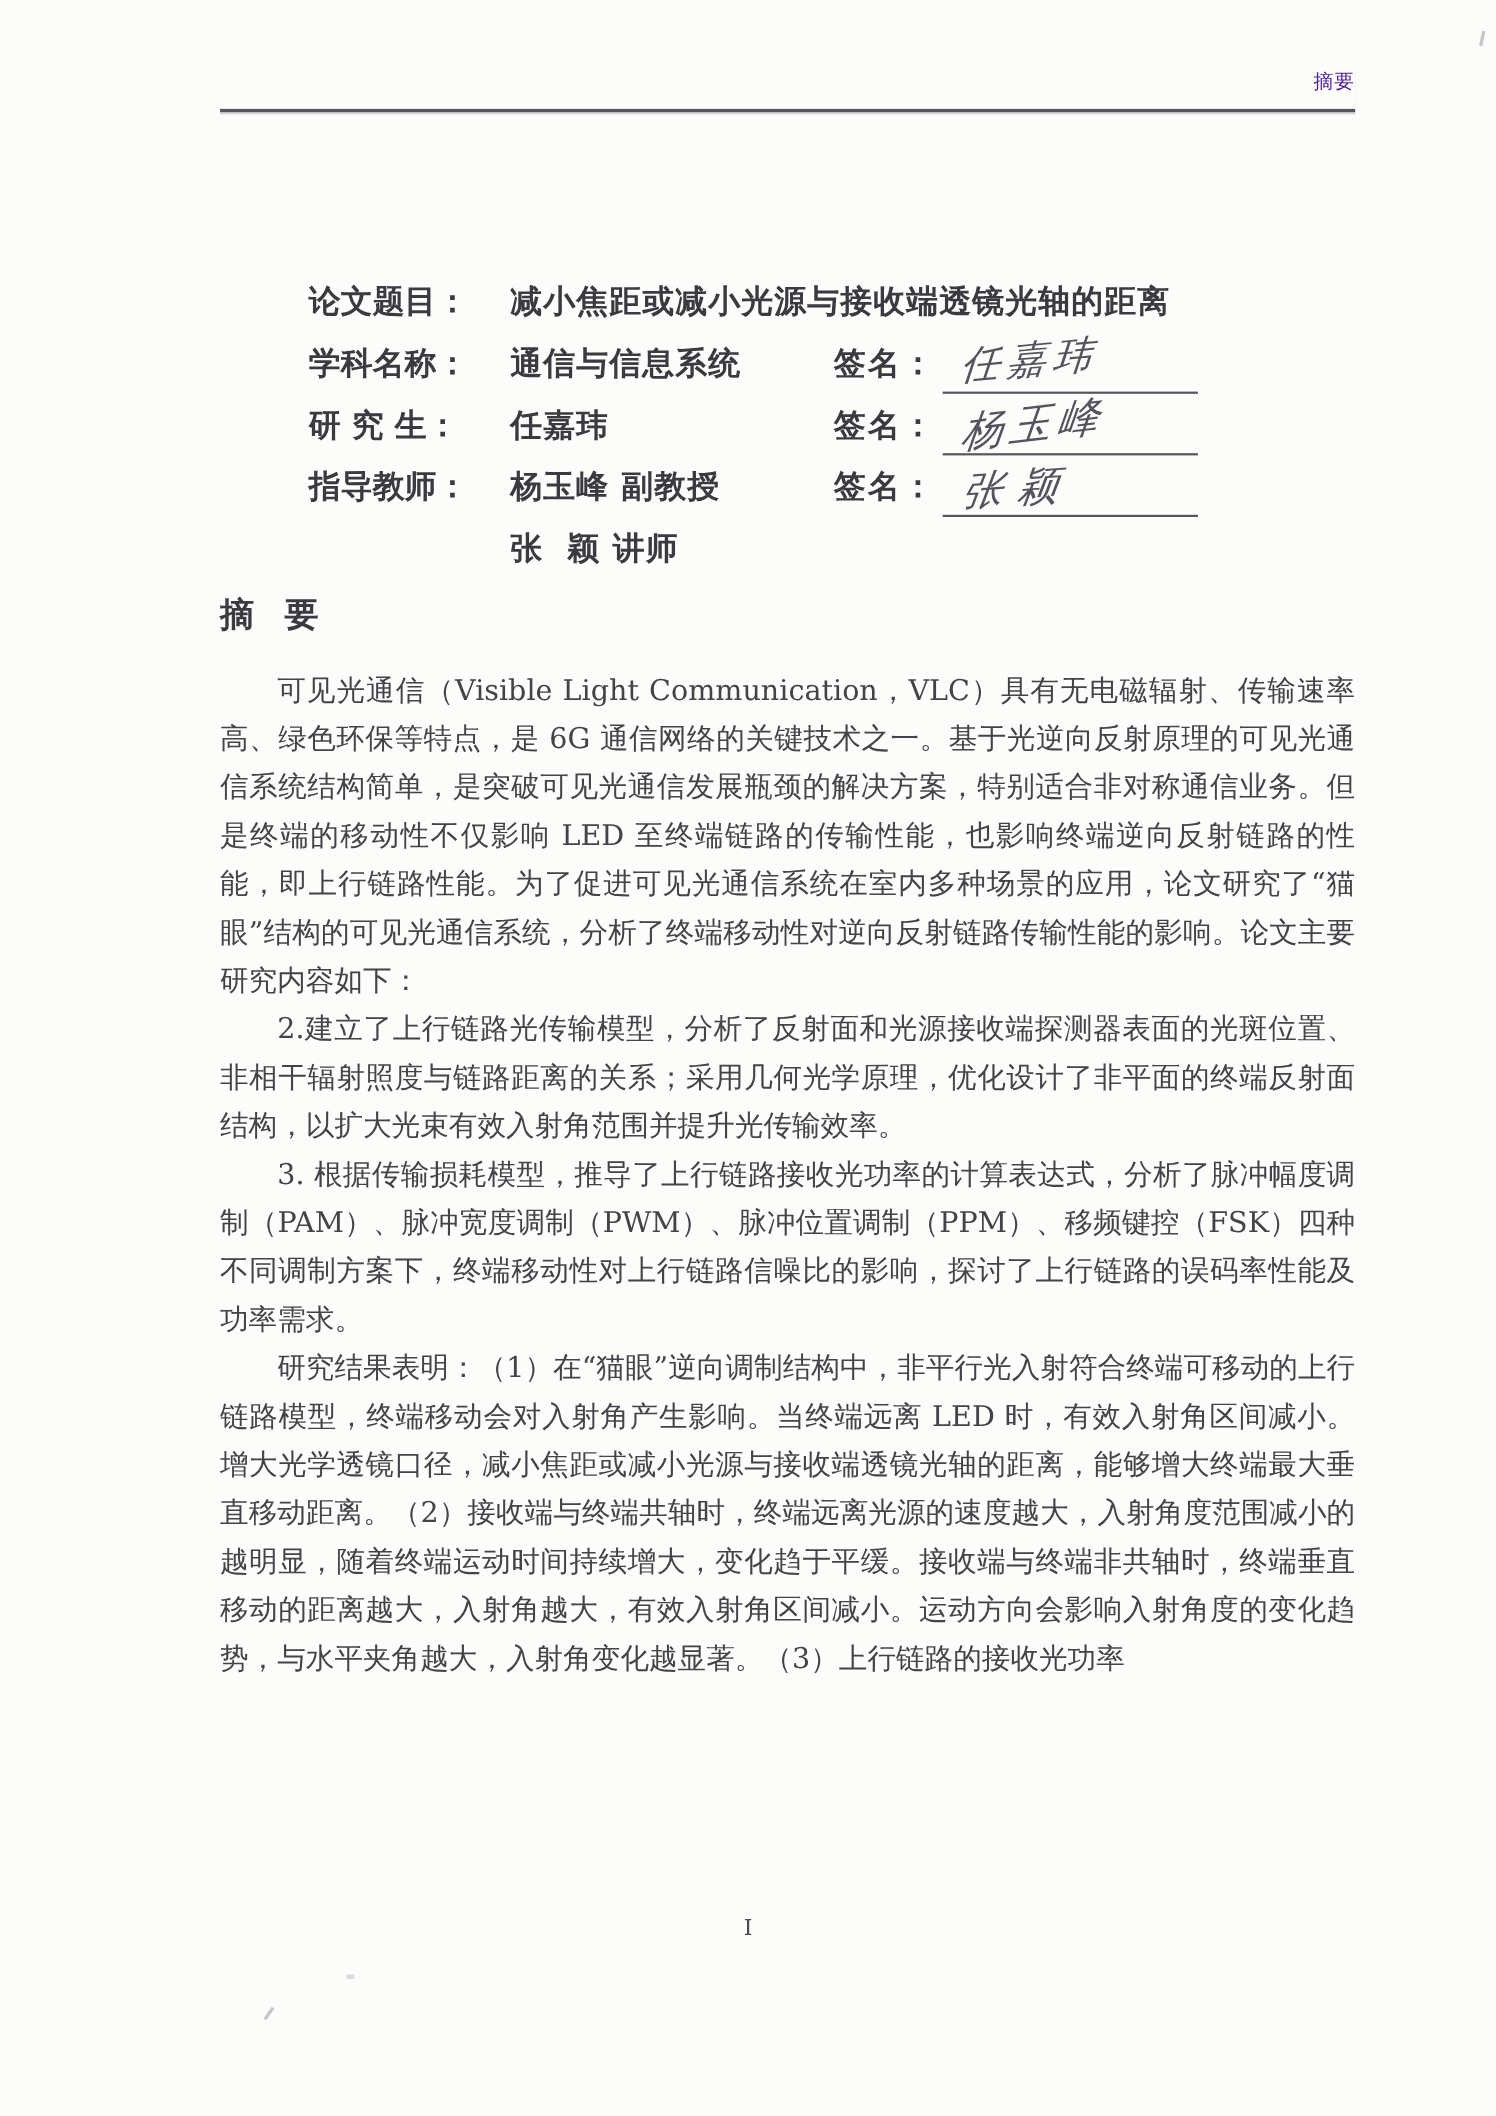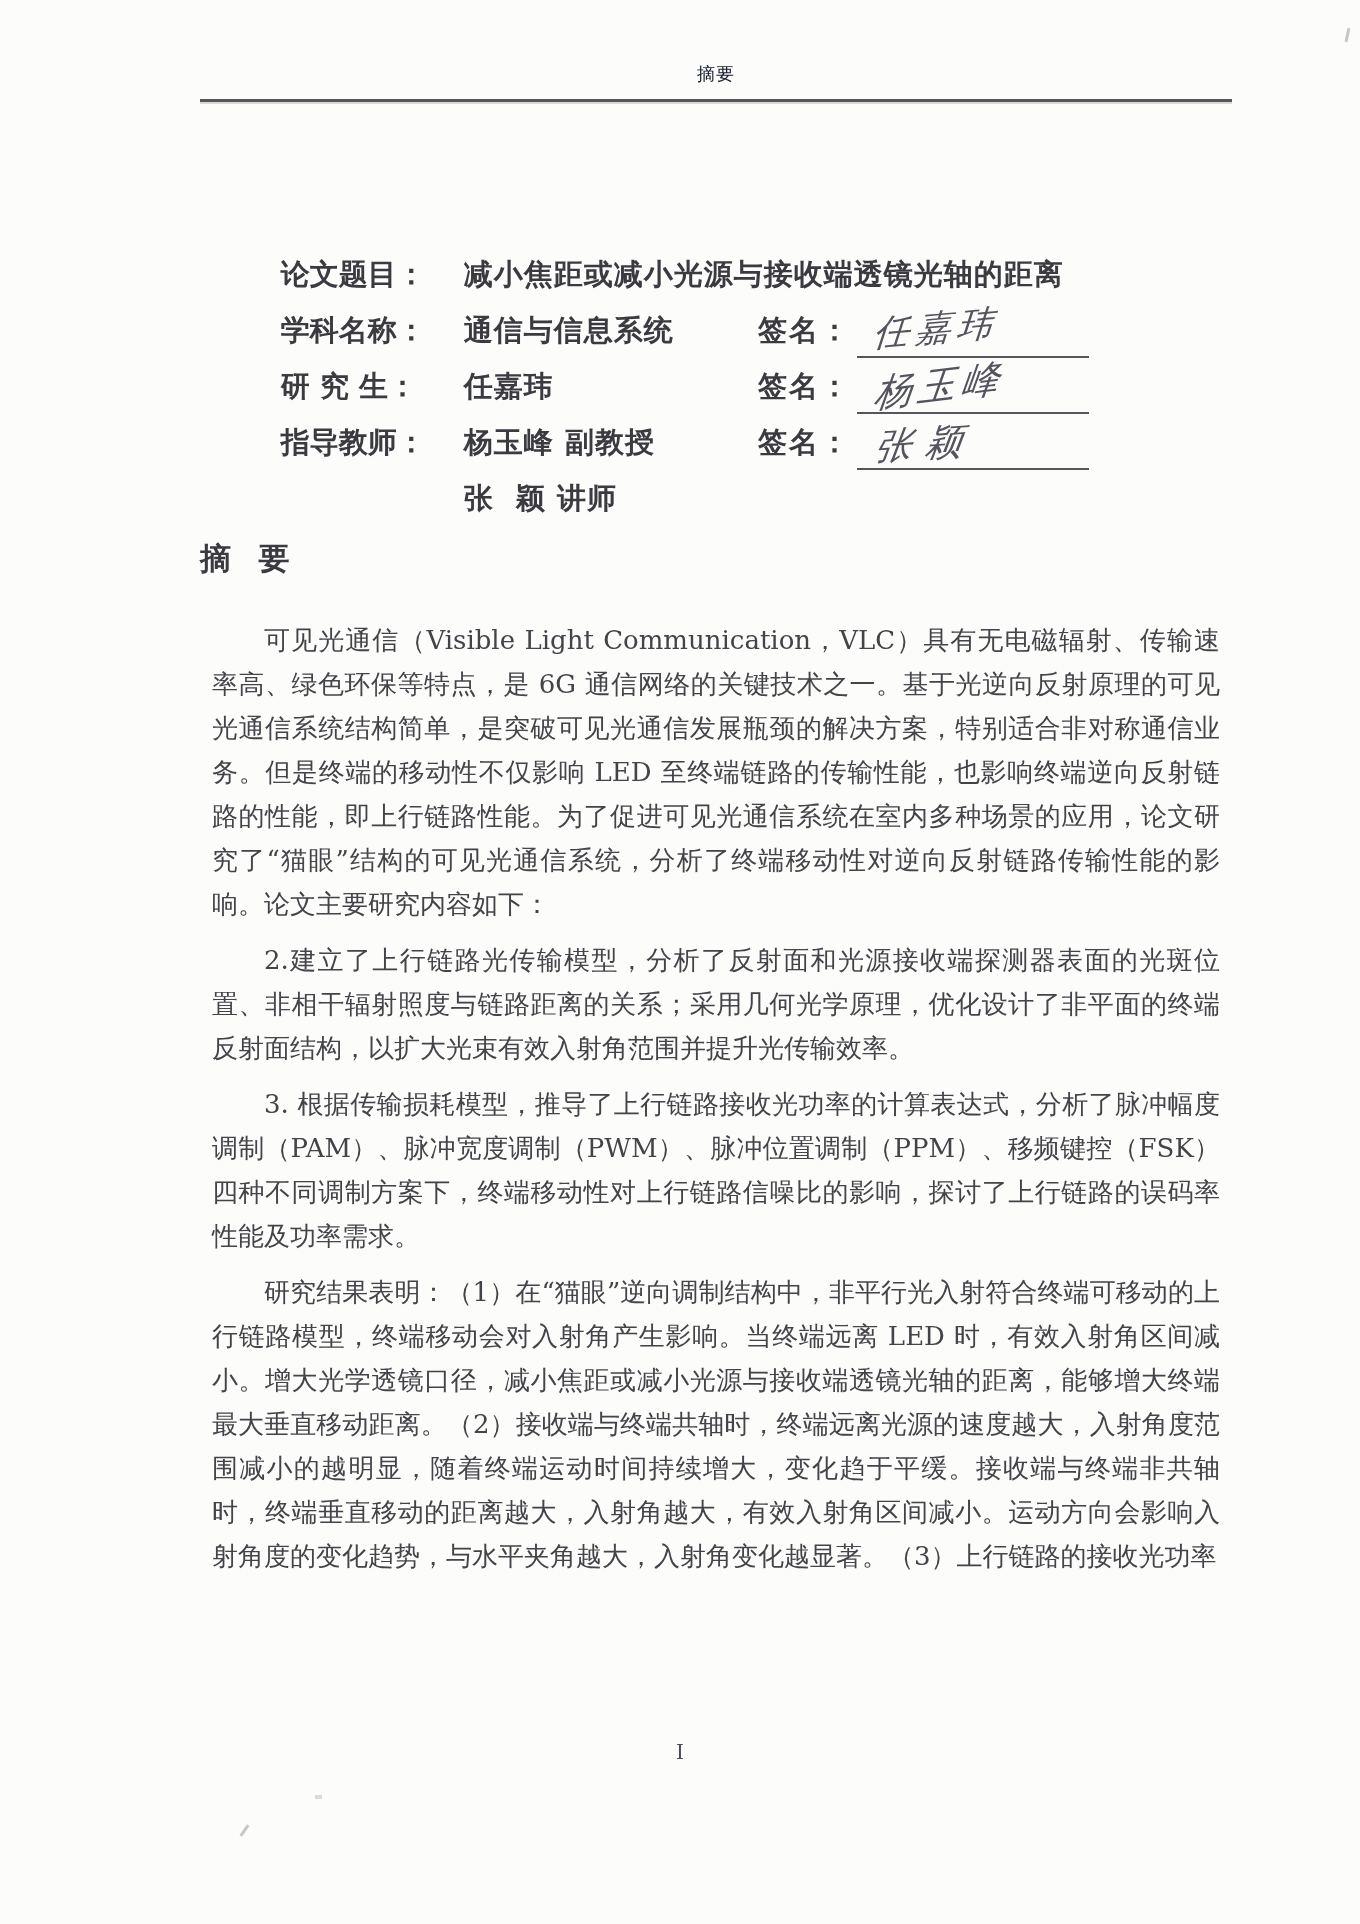--- a/index.html
+++ b/index.html
@@ -15,22 +15,22 @@
     overflow:hidden;
     color:#3e3e45;
   }
   .content{
     position:absolute;
     left:200px; width:1032px; top:0;
   }
   
   .running-header{
     position:absolute; left:0; top:62px; width:100%;
-    text-align:center;
-    font-size:18px; color:#0f172a;
+    text-align:right;
+    font-size:18px; color:#4c1d95;
     padding-bottom:13px;
     border-bottom:3px solid #55555a;
     box-shadow:0 2px 0 rgba(110,110,115,.25);
     letter-spacing:1px;
     font-family:Liberation Serif, serif;
   }
   
   .title-block{
     position:absolute; left:0; top:190px; width:100%;
     font-family:"DejaVu Sans", sans-serif;
@@ -74,21 +74,21 @@
     white-space:pre; letter-spacing:2px;
   }
   
   .body-text{
     position:absolute; left:0; top:606px; width:100%;
     font-size:26px; line-height:44px;
     text-align:justify; text-justify:inter-ideograph;
     color:#434349;
   }
   .body-text p{
-    margin:12px; text-indent:2em;
+    margin:0; text-indent:2em;
   }
   
   .page-number{
     position:absolute; left:0; top:1740px; width:1360px;
     text-align:center; font-size:20px; color:#4a4a50;
   }
   
   .artifact{position:absolute; background:#9a9aa0; opacity:.55;}
   .a1{left:1346px; top:28px; width:3px; height:14px; transform:rotate(12deg);}
   .a2{left:243px; top:1824px; width:3px; height:13px; transform:rotate(35deg);}

